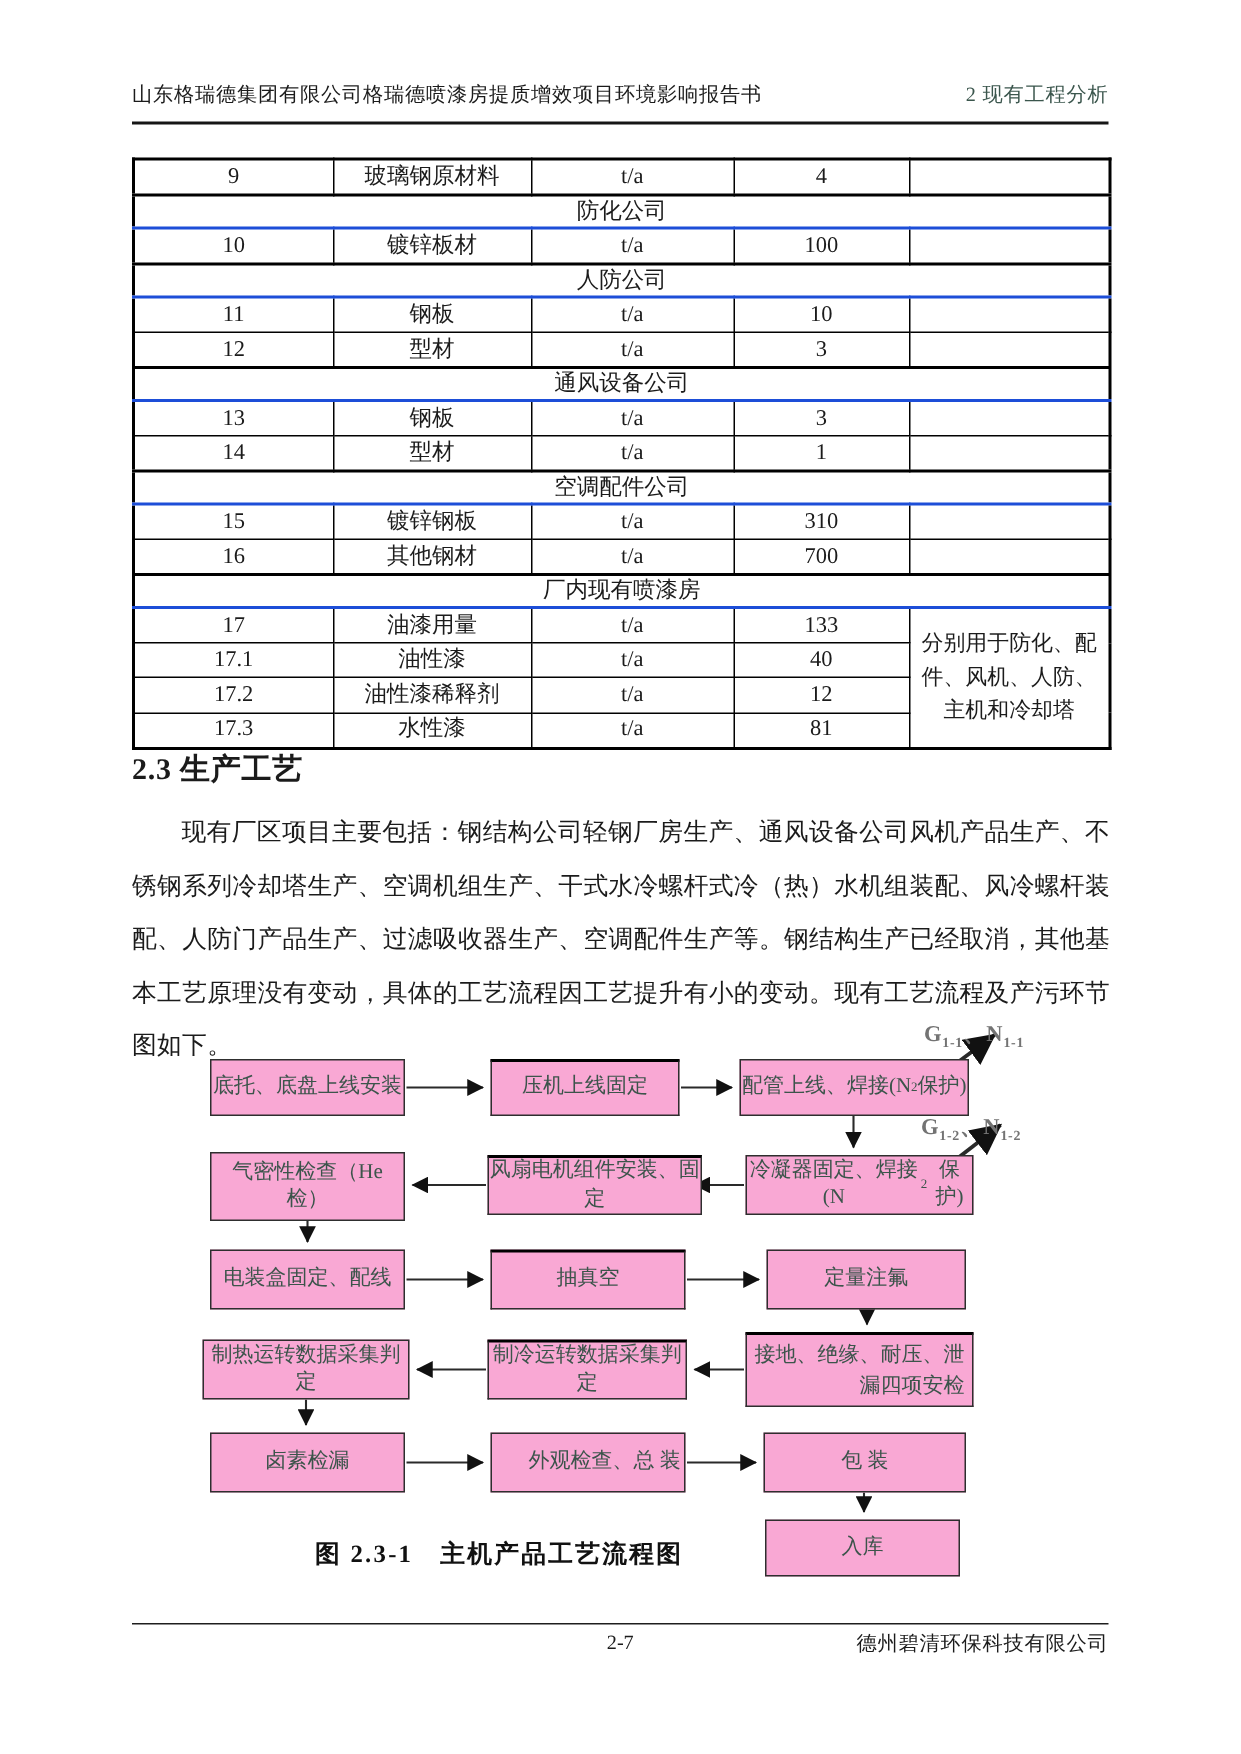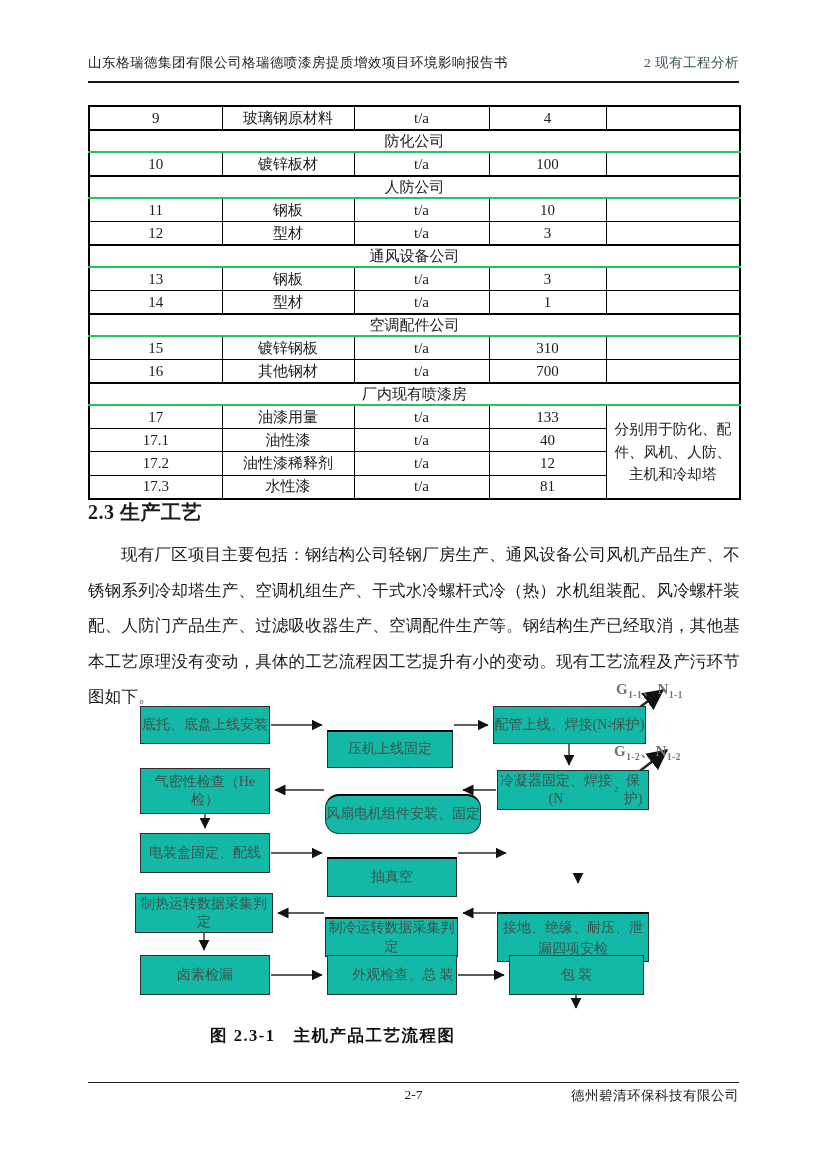--- a/index.html
+++ b/index.html
@@ -18,39 +18,39 @@
   
   .main-table{
     position:absolute;left:88px;top:105px;width:651px;
     border-collapse:collapse;table-layout:fixed;font-size:15px;
     border:2px solid #000;
   }
   .main-table td{
     border:1px solid #000;text-align:center;vertical-align:middle;
     height:22px;padding:0 2px;line-height:1.1;overflow:hidden;
   }
-  .main-table tr.section td{border-top:2px solid #000;border-bottom:2px solid #22c55e;height:20px;}
+  .main-table tr.section td{border-top:2px solid #000;border-bottom:2px solid #1d4ed8;height:20px;}
   .main-table td.note-cell{font-size:14.6px;line-height:1.55;padding:12px 7px;}
   
   .sec-heading{position:absolute;left:88px;top:499px;font-size:20px;font-weight:bold;letter-spacing:.5px;}
   .body-para{
     position:absolute;left:88px;top:537px;width:652px;
     font-size:16.5px;line-height:35.5px;text-align:justify;text-indent:2em;
     letter-spacing:.2px;
   }
   
   .flow{position:absolute;left:88px;top:680px;width:651px;height:385px;}
   .flow svg{position:absolute;left:0;top:0;}
   .fc-box{
     position:absolute;box-sizing:border-box;border:1px solid #2e2e2e;
     display:flex;align-items:center;justify-content:center;
-    font-size:14px;color:#3c544b;text-align:center;line-height:1.3;background:#14b8a6;
-  }
-  .fc-box.ttop{border-top:2.5px solid #000;margin-top:24px;}
-  .fc-box.left-align{justify-content:flex-start;text-align:center;padding:2px 5px;line-height:1.5;}
+    font-size:14px;color:#3c544b;text-align:center;line-height:1.3;background:#f9a8d4;
+  }
+  .fc-box.ttop{border-top:2.5px solid #000;}
+  .fc-box.left-align{justify-content:flex-start;text-align:right;padding:2px 5px;line-height:1.5;}
   .fc-glabel{position:absolute;font-size:15px;color:#737373;letter-spacing:.5px;white-space:nowrap;font-weight:bold;}
   sub{font-size:.62em;}
   .fc-caption{position:absolute;left:122px;top:345px;font-size:16.5px;font-weight:bold;letter-spacing:1.5px;color:#111;}
   
   .footer{
     position:absolute;left:88px;top:1082px;width:651px;height:22px;
     border-top:1.5px solid #1e1e1e;font-size:13.5px;
   }
   .page-num{position:absolute;left:0;right:0;top:4px;text-align:center;}
   .company{position:absolute;right:0;top:4px;letter-spacing:.5px;}
@@ -199,30 +199,32 @@
       <line x1="488" y1="315" x2="488" y2="328" marker-end="url(#arw)"></line>
       <line x1="544" y1="33" x2="575" y2="10" stroke-width="2.6" marker-end="url(#arw)"></line>
       <line x1="548" y1="94" x2="579" y2="70" stroke-width="2.6" marker-end="url(#arw)"></line>
     </g>
   </svg>
   <div class="fc-caption">图 2.3-1　主机产品工艺流程图</div>
 <div class="fc-box" style="left: 52px; top: 26px; width: 130px; height: 38px;">底托、底盘上线安装</div>
     <div class="fc-box ttop" style="left: 239px; top: 26px; width: 126px; height: 38px;">压机上线固定</div>
     <div class="fc-box" style="left: 405px; top: 26px; width: 153px; height: 38px;">配管上线、焊接(N<sub>2</sub>保护)</div>
     <div class="fc-box" style="left: 52px; top: 88px; width: 130px; height: 46px;">气密性检查（He 检）</div>
-    <div class="fc-box ttop" style="left: 237px; top: 90px; width: 156px; height: 40px; border-radius: 14px;">风扇电机组件安装、固定</div>
+    <div class="fc-box ttop" style="left: 237px; top: 90px; width: 143px; height: 40px;">风扇电机组件安装、固定</div>
     <div class="fc-box" style="left: 409px; top: 90px; width: 152px; height: 40px;">冷凝器固定、焊接(N<sub>2</sub>保护)</div>
     <div class="fc-box" style="left: 52px; top: 153px; width: 130px; height: 40px;">电装盒固定、配线</div>
     <div class="fc-box ttop" style="left: 239px; top: 153px; width: 130px; height: 40px;">抽真空</div>
+    <div class="fc-box" style="left: 423px; top: 153px; width: 133px; height: 40px;">定量注氟</div>
     <div class="fc-box" style="left: 47px; top: 213px; width: 138px; height: 40px;">制热运转数据采集判定</div>
     <div class="fc-box ttop" style="left: 237px; top: 213px; width: 133px; height: 40px;">制冷运转数据采集判定</div>
     <div class="fc-box ttop left-align" style="left: 409px; top: 208px; width: 152px; height: 50px;">接地、绝缘、耐压、泄漏四项安检</div>
     <div class="fc-box" style="left: 52px; top: 275px; width: 130px; height: 40px;">卤素检漏</div>
     <div class="fc-box" style="left: 239px; top: 275px; width: 130px; height: 40px; padding-left: 22px;">外观检查、总 装</div>
     <div class="fc-box" style="left: 421px; top: 275px; width: 135px; height: 40px;">包 装</div>
+    <div class="fc-box" style="left: 422px; top: 333px; width: 130px; height: 38px;">入库</div>
     <div class="fc-glabel" style="left: 528px; top: 0px;">G<sub>1-1</sub>、N<sub>1-1</sub></div>
     <div class="fc-glabel" style="left: 526px; top: 62px;">G<sub>1-2</sub>、N<sub>1-2</sub></div>
   </div>
 
 <div class="footer">
   <span class="page-num">2-7</span>
   <span class="company">德州碧清环保科技有限公司</span>
 </div>
 
 </body></html>

